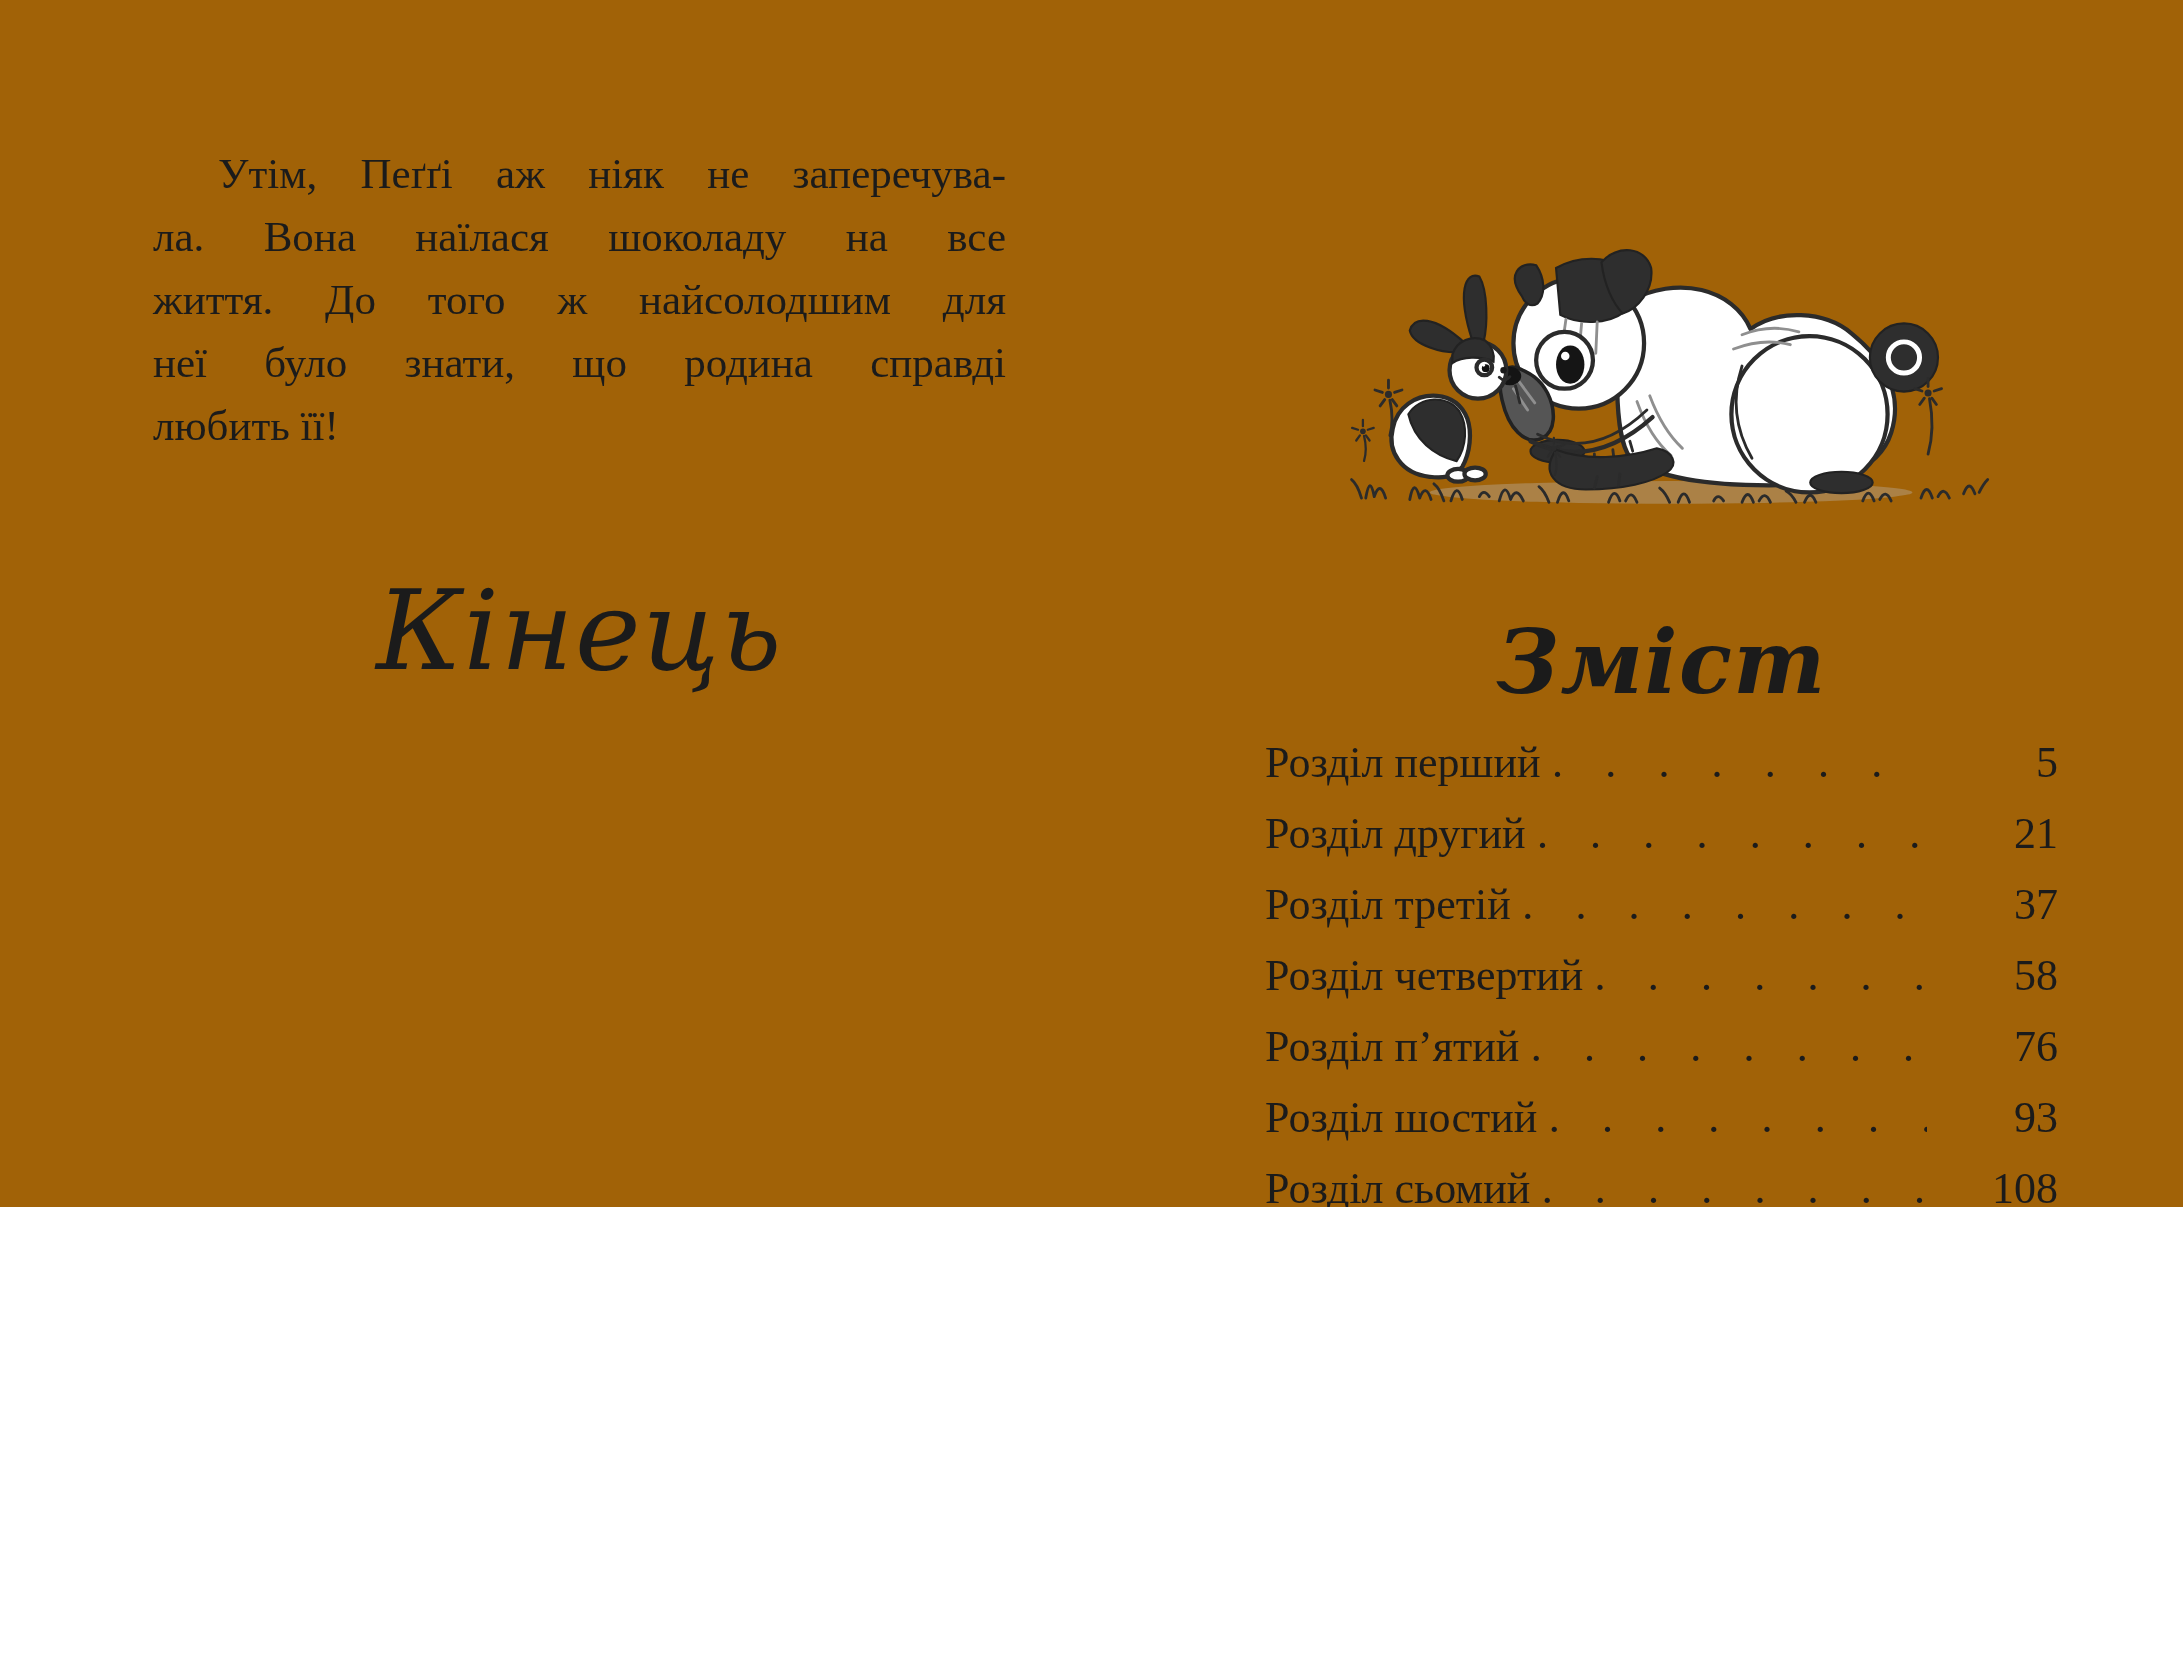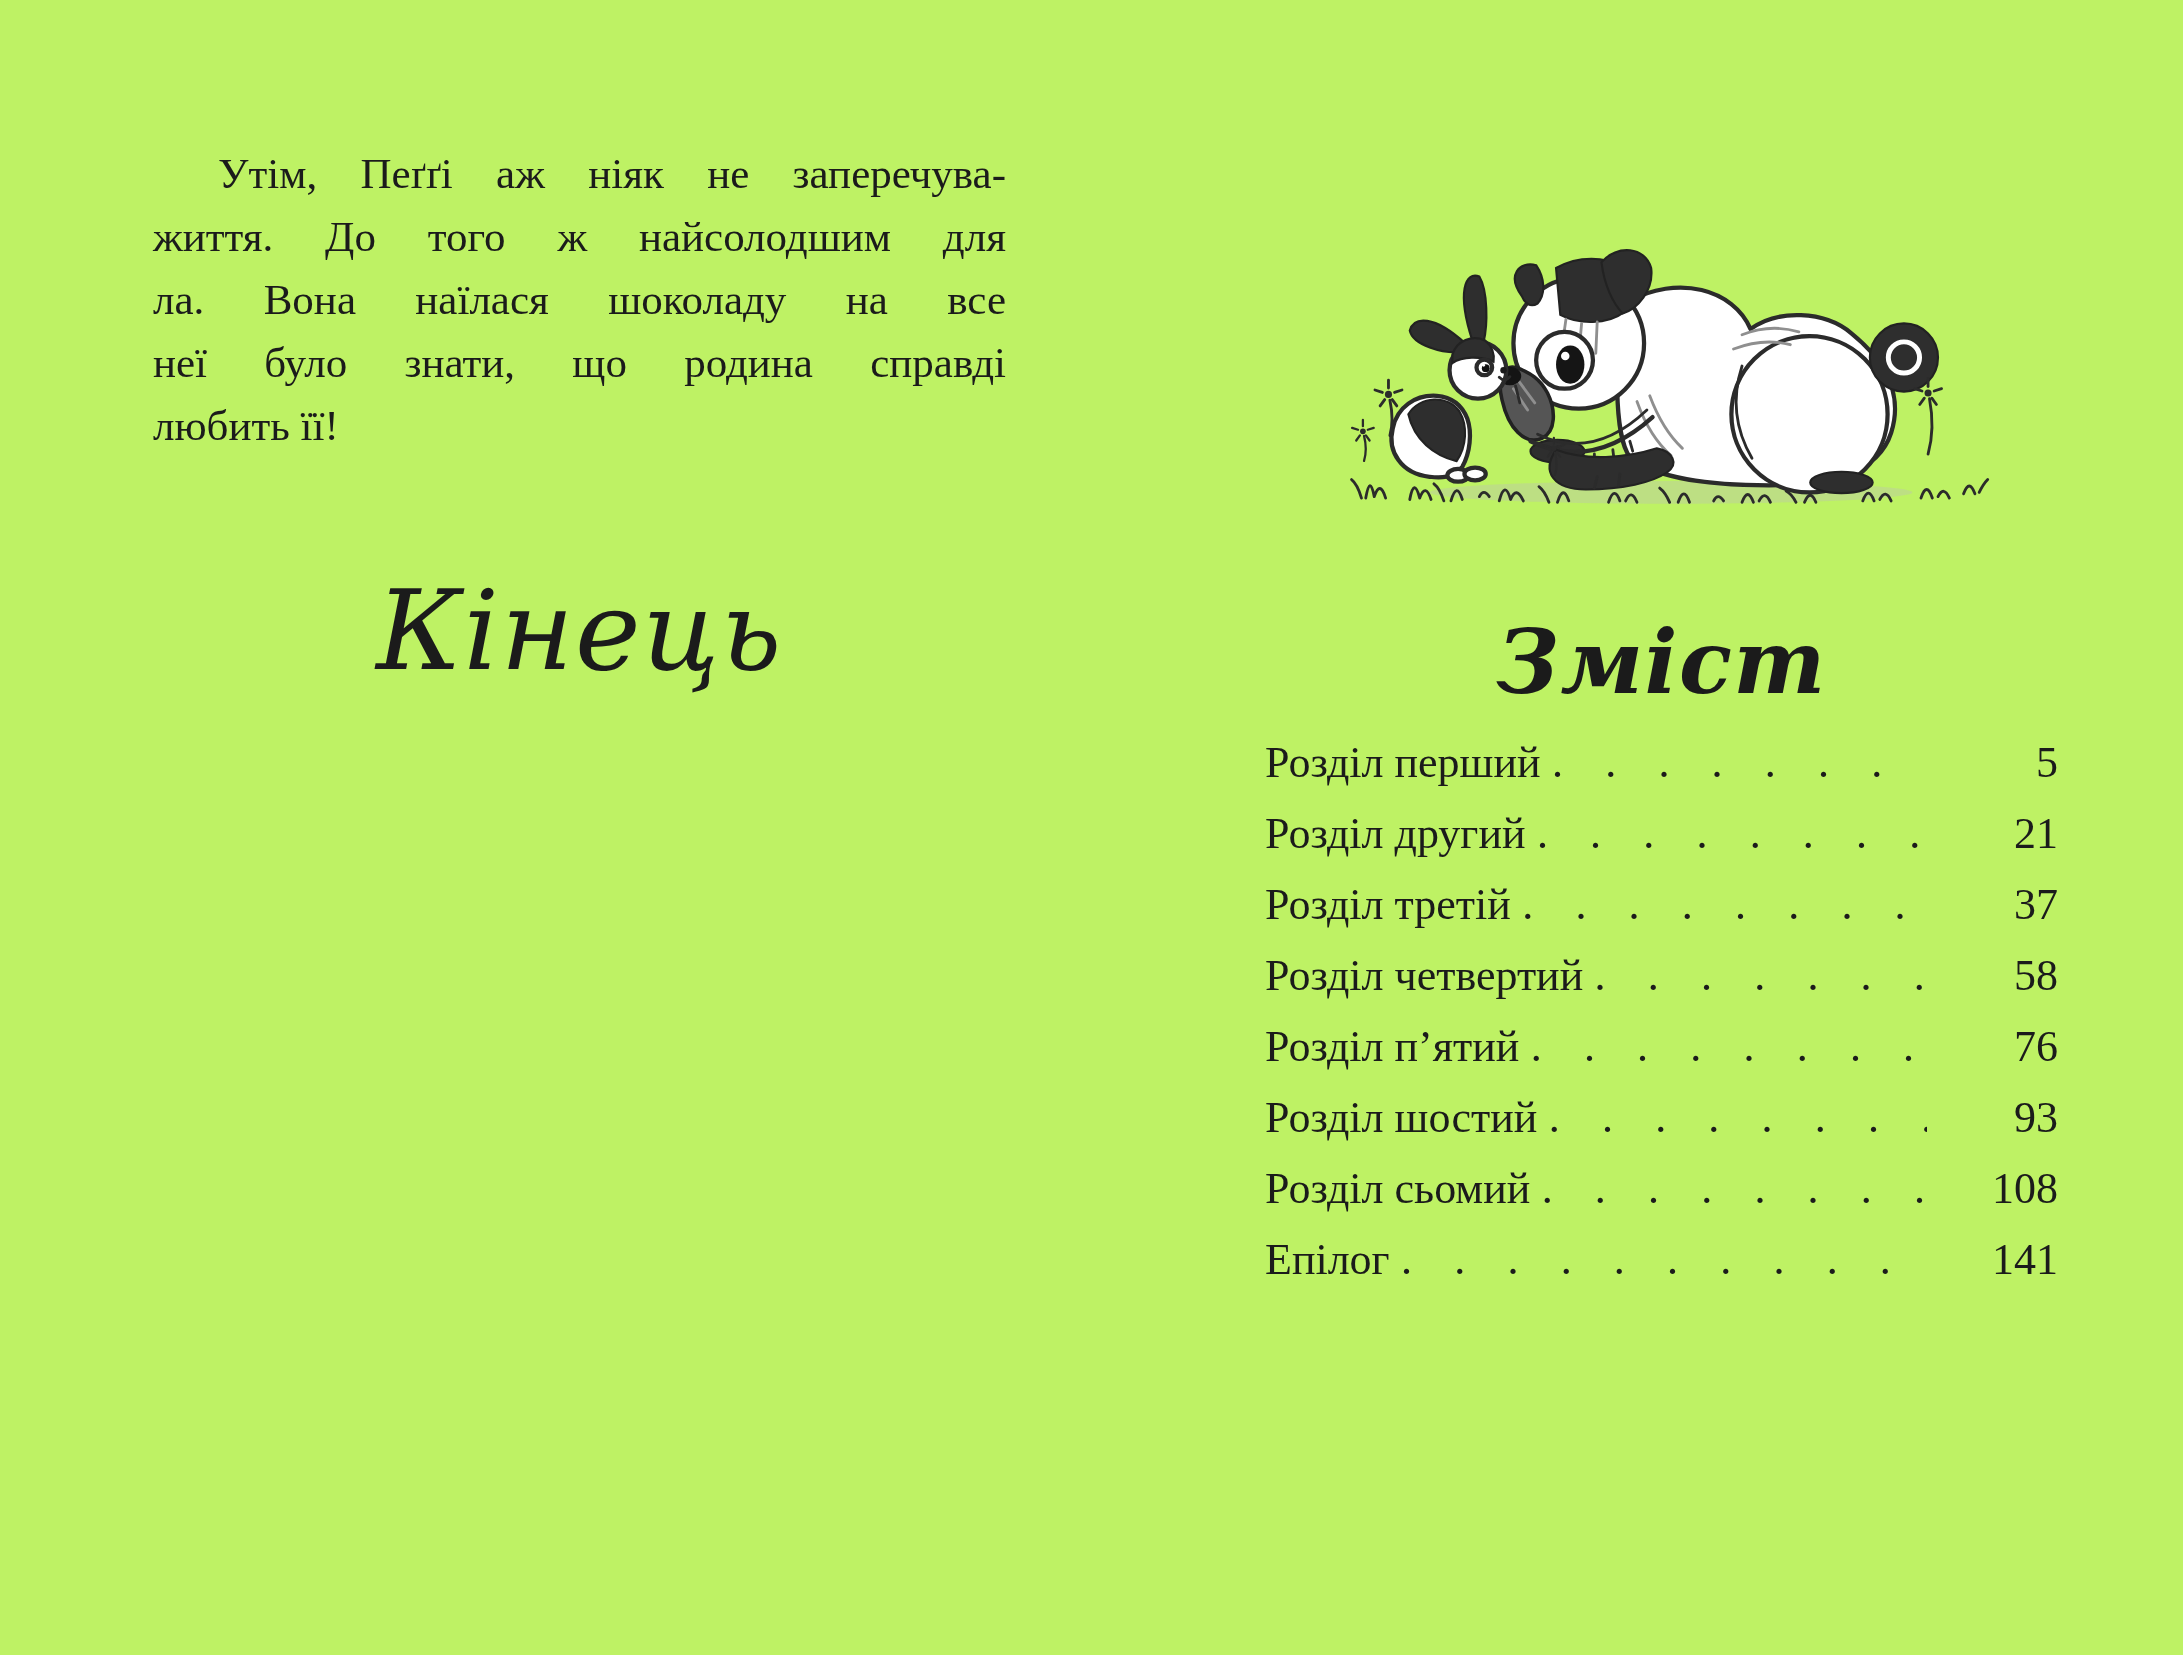--- a/index.html
+++ b/index.html
@@ -1,19 +1,19 @@
 <!DOCTYPE html>
 <html style="font-size:11.4px"><head>
 <meta charset="utf-8">
 <style>
   html,body { margin:0; padding:0; background:#ffffff; }
   .spread {
     position:relative;
-    width:2183px; height:1655px;
-    background:#bef264;
+    width:2183px; height:1207px;
+    background:#a16207;
     color:#1b1b1b;
     font-family:"Liberation Serif","DejaVu Serif",serif;
     overflow:hidden;
   }
 
   
   .paragraph {
     position:absolute; left:153px; top:142px; width:853px;
     font-size:43px; line-height:63px;
   }
@@ -69,22 +69,22 @@
   .gy  { fill:none; stroke:#8f8f8f; stroke-width:4; stroke-linecap:round; }
   .sh  { fill:#bdbdbd; opacity:.35; }
 </style>
 </head>
 <body>
 
 <div class="spread">
 
   <div class="paragraph">
     <div class="para-line first">Утім, Пеґґі аж ніяк не заперечува-</div>
+    <div class="para-line">ла. Вона наїлася шоколаду на все</div>
     <div class="para-line">життя. До того ж найсолодшим для</div>
-    <div class="para-line">ла. Вона наїлася шоколаду на все</div>
     <div class="para-line">неї було знати, що родина справді</div>
     <div class="para-line last">любить її!</div>
   </div>
 
   <div class="the-end">Кінець</div>
 
   <div class="illustration" aria-label="pug-and-rabbit-pencil-sketch">
     <svg viewBox="0 0 910 400" xmlns="http://www.w3.org/2000/svg">
 
       <ellipse class="sh" cx="460" cy="378" rx="340" ry="16"></ellipse>

